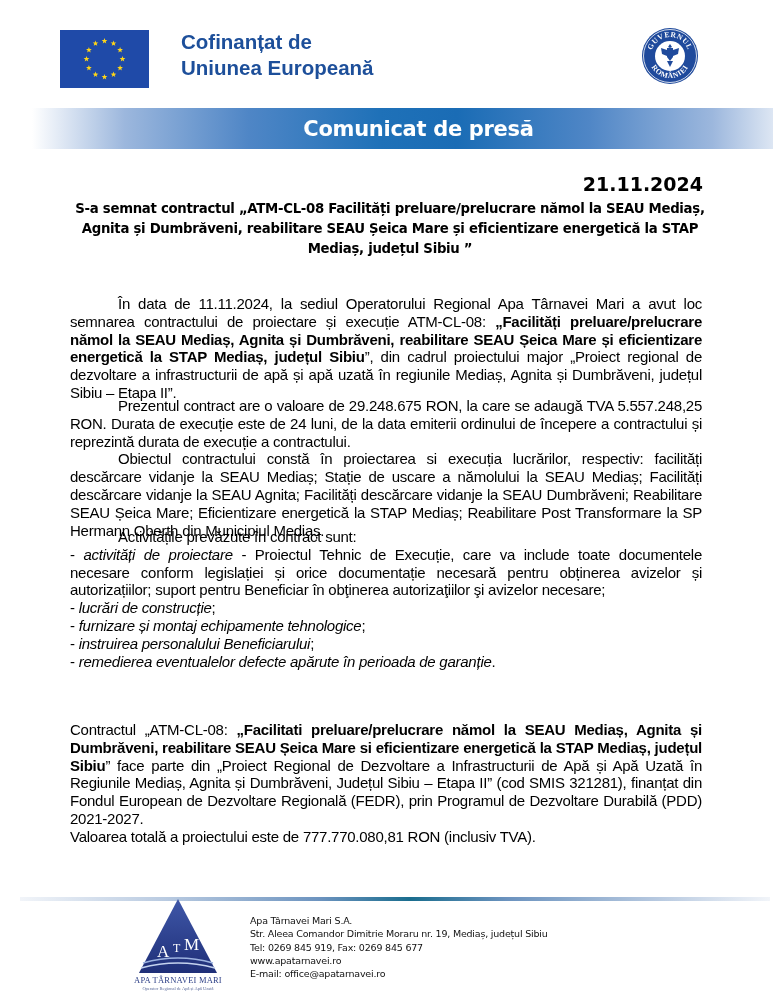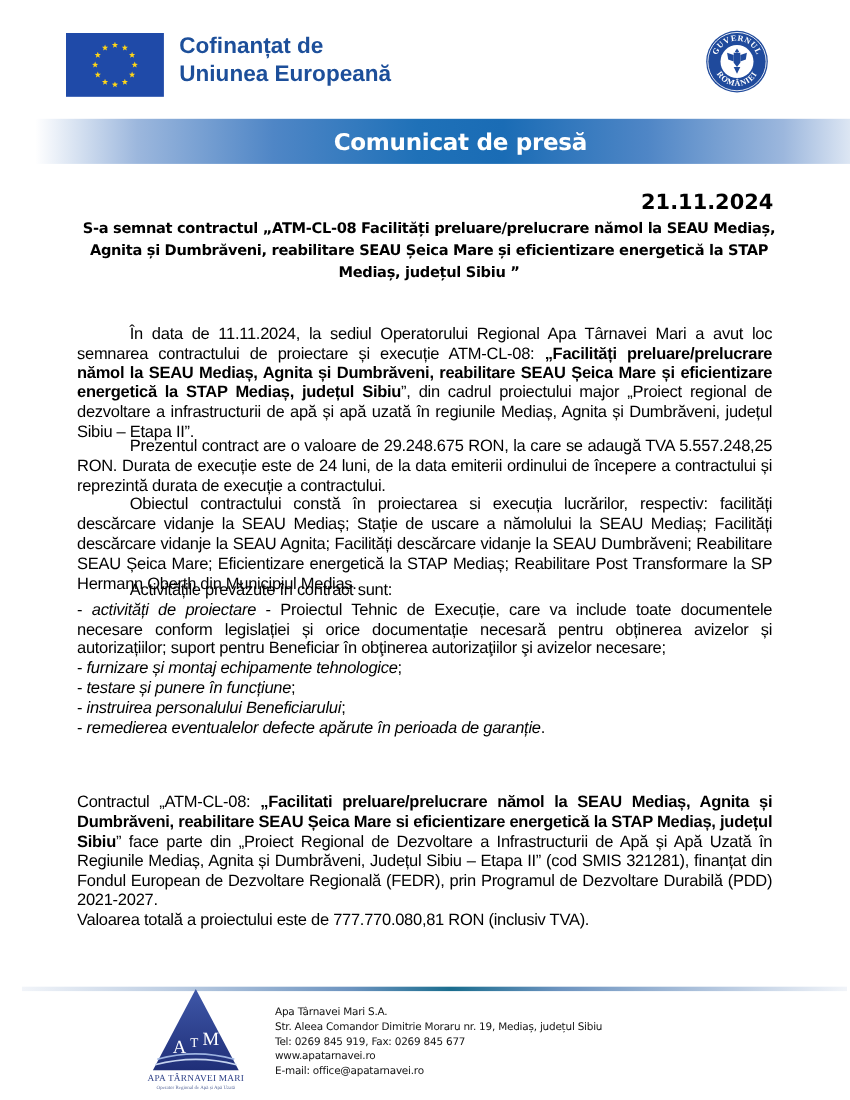--- a/index.html
+++ b/index.html
@@ -1,21 +1,21 @@
 <!DOCTYPE html>
 <html><head>
 <meta charset="utf-8">
 <style>
   html, body { margin: 0; padding: 0; background: #ffffff; }
   body { width: 773px; height: 1000px; position: relative; overflow: hidden; font-family: "Liberation Sans", sans-serif; color: #000; }
 
   
   .eu-flag { position: absolute; left: 60px; top: 30px; width: 89px; height: 58px; background: #1f4aa8; }
   .eu-flag svg { width: 100%; height: 100%; display: block; }
-  .eu-text { position: absolute; left: 163px; top: 29px; color: #1d4f9a; font-weight: bold; font-size: 20.5px; line-height: 26px; font-family: "Liberation Sans", sans-serif; }
+  .eu-text { position: absolute; left: 181px; top: 29px; color: #1d4f9a; font-weight: bold; font-size: 20.5px; line-height: 26px; font-family: "Liberation Sans", sans-serif; }
   .gov-seal { position: absolute; left: 641px; top: 27px; width: 58px; height: 58px; }
 
   .banner { position: absolute; left: 0; top: 108px; width: 773px; height: 41px;
     background: linear-gradient(to right, #ffffff 0%, #9cb7dd 12%, #4f86c6 28%, #1f71b8 45%, #1a6cb5 55%, #4f86c6 72%, #9cb7dd 88%, #ffffff 100%);
     display: flex; align-items: center; justify-content: center; margin-left: 32px; }
   .banner-title { color: #fff; font-weight: bold; font-size: 21px; font-family: "DejaVu Sans", sans-serif; letter-spacing: -0.3px; }
 
   .date { position: absolute; right: 70px; top: 173px; font-weight: bold; font-size: 19px; font-family: "DejaVu Sans", sans-serif; }
 
   .headline { position: absolute; left: 70px; width: 640px; top: 199px; text-align: center; font-weight: bold; font-size: 13.3px; line-height: 20px; font-family: "DejaVu Sans", sans-serif; letter-spacing: -0.3px; }
@@ -104,22 +104,22 @@
 </div>
 
 <div class="body p2">
   <p class="indent">Prezentul contract are o valoare de 29.248.675 RON, la care se adaugă TVA 5.557.248,25 RON. Durata de execuție este de 24 luni, de la data emiterii ordinului de începere a contractului și reprezintă durata de execuție a contractului.</p>
   <p class="indent">Obiectul contractului constă în proiectarea si execuția lucrărilor, respectiv: facilități descărcare vidanje la SEAU Mediaș; Stație de uscare a nămolului la SEAU Mediaș; Facilități descărcare vidanje la SEAU Agnita; Facilități descărcare vidanje la SEAU Dumbrăveni; Reabilitare SEAU Șeica Mare; Eficientizare energetică la STAP Mediaș; Reabilitare Post Transformare la SP Hermann Oberth din Municipiul Mediaș.</p>
 </div>
 
 <div class="body p3">
   <p class="indent">Activitățile prevăzute în contract sunt:</p>
   <p>- <i>activități de proiectare</i><span> - Proiectul Tehnic de Execuție, care va include toate documentele necesare conform legislației și orice documentație necesară pentru obținerea avizelor și autorizațiilor; suport pentru Beneficiar în obţinerea autorizaţiilor şi avizelor necesare;</span></p>
+  <p>- <i>lucrări de construcție</i>;</p>
   <p>- <i>furnizare și montaj echipamente tehnologice</i>;</p>
-  <p>- <i>testare și punere în funcțiune</i>;</p>
   <p>- <i>instruirea personalului Beneficiarului</i>;</p>
   <p>- <i>remedierea eventualelor defecte apărute în perioada de garanție</i>.</p>
 </div>
 
 <div class="body p4">
   <p>
     <span>Contractul „ATM-CL-08: </span><b>„Facilitati preluare/prelucrare nămol la SEAU Mediaș, Agnita și Dumbrăveni, reabilitare SEAU Șeica Mare si eficientizare energetică la STAP Mediaș, județul Sibiu</b><span>” face parte din „Proiect Regional de Dezvoltare a Infrastructurii de Apă și Apă Uzată în Regiunile Mediaș, Agnita și Dumbrăveni, Județul Sibiu – Etapa II” (cod SMIS 321281), finanțat din Fondul European de Dezvoltare Regională (FEDR), prin Programul de Dezvoltare Durabilă (PDD) 2021-2027.</span>
   </p>
   <p>Valoarea totală a proiectului este de 777.770.080,81 RON (inclusiv TVA).</p>
 </div>

